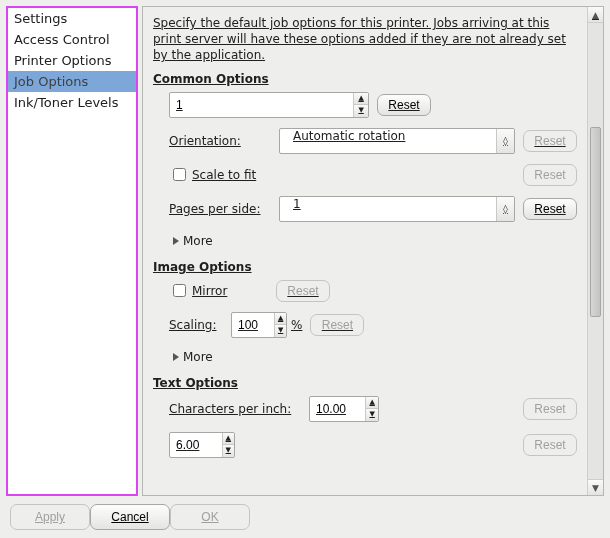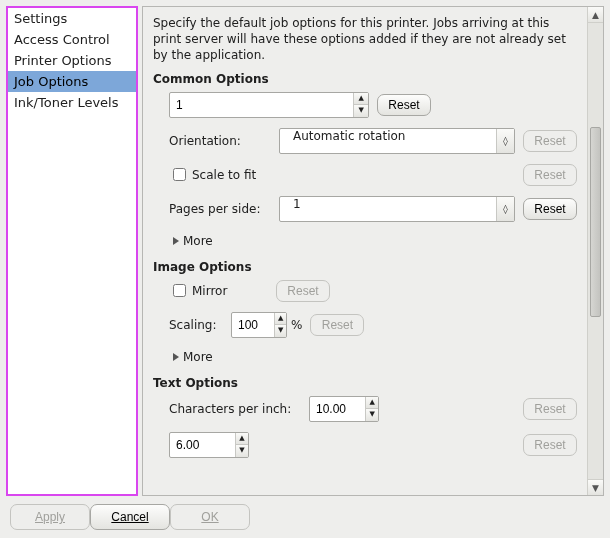--- a/index.html
+++ b/index.html
@@ -32,28 +32,29 @@
     border: 2px solid #d946ef;
     overflow: hidden;
   }
   .side-item {
     padding: 3px 6px;
     cursor: default;
     font-size: 13px;
   }
   .side-item.selected {
     background: #7da7d9;
-    color: #000000;
+    color: #404040;
   }
   .content-wrap {
     flex: 1;
     display: flex;
     border: 1px solid #b6b6b3;
     background: #eeeeec;
     position: relative;
+    text-decoration: underline;
   }
   .content {
     flex: 1;
     padding: 8px 10px 8px 10px;
     overflow: hidden;
   }
   .desc {
     font-size: 12px;
     line-height: 1.35;
     margin-bottom: 8px;
@@ -284,21 +285,21 @@
               <div class="spin-up">▲</div>
               <div class="spin-down">▼</div>
             </div>
           </div>
           <div class="reset-col">
             <button class="btn small disabled">Reset</button>
           </div>
         </div>
 
         <div class="row indent">
-          <div class="spinbox gap6" style="width:80px">
+          <div class="spinbox gap6" style="width:66px">
             <input type="text" value="6.00" style="">
             <div class="spin-btns">
               <div class="spin-up">▲</div>
               <div class="spin-down">▼</div>
             </div>
           </div>
           <div class="reset-col">
             <button class="btn small disabled">Reset</button>
           </div>
         </div>

